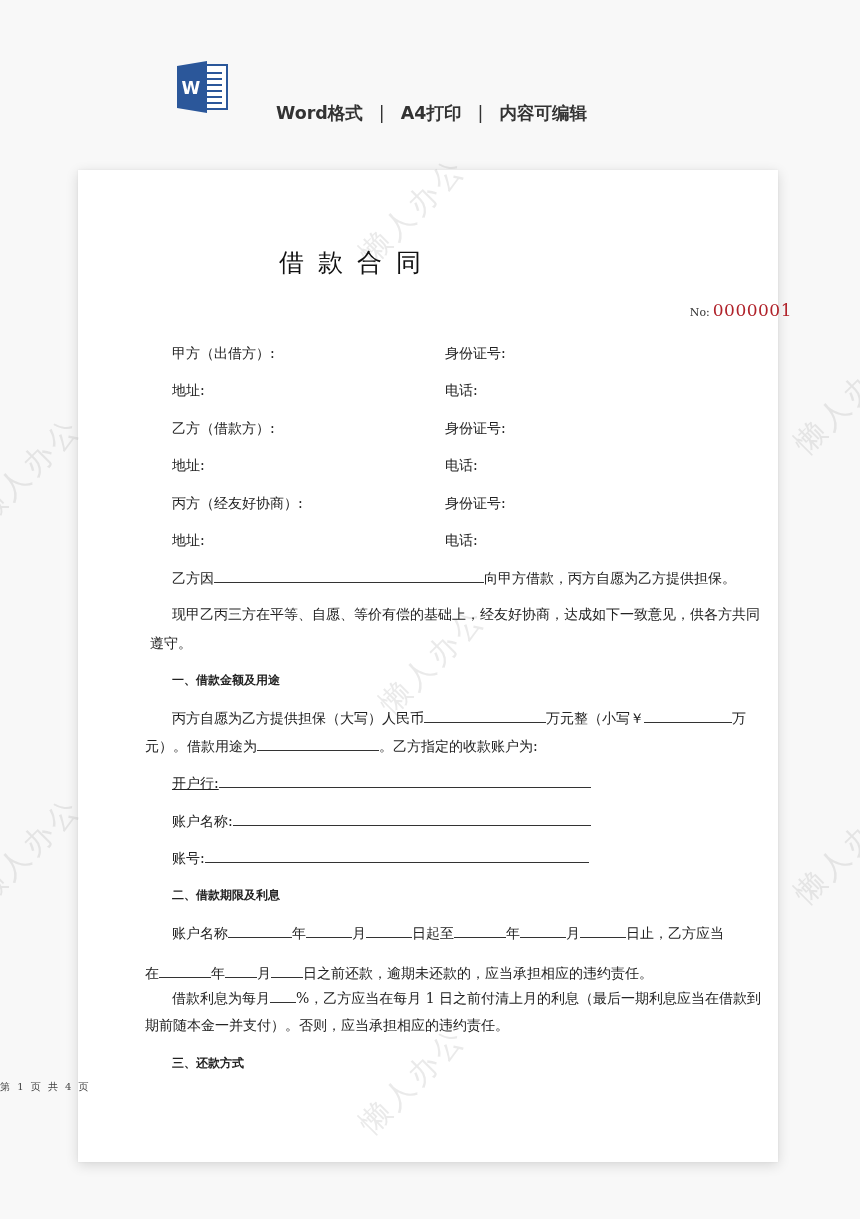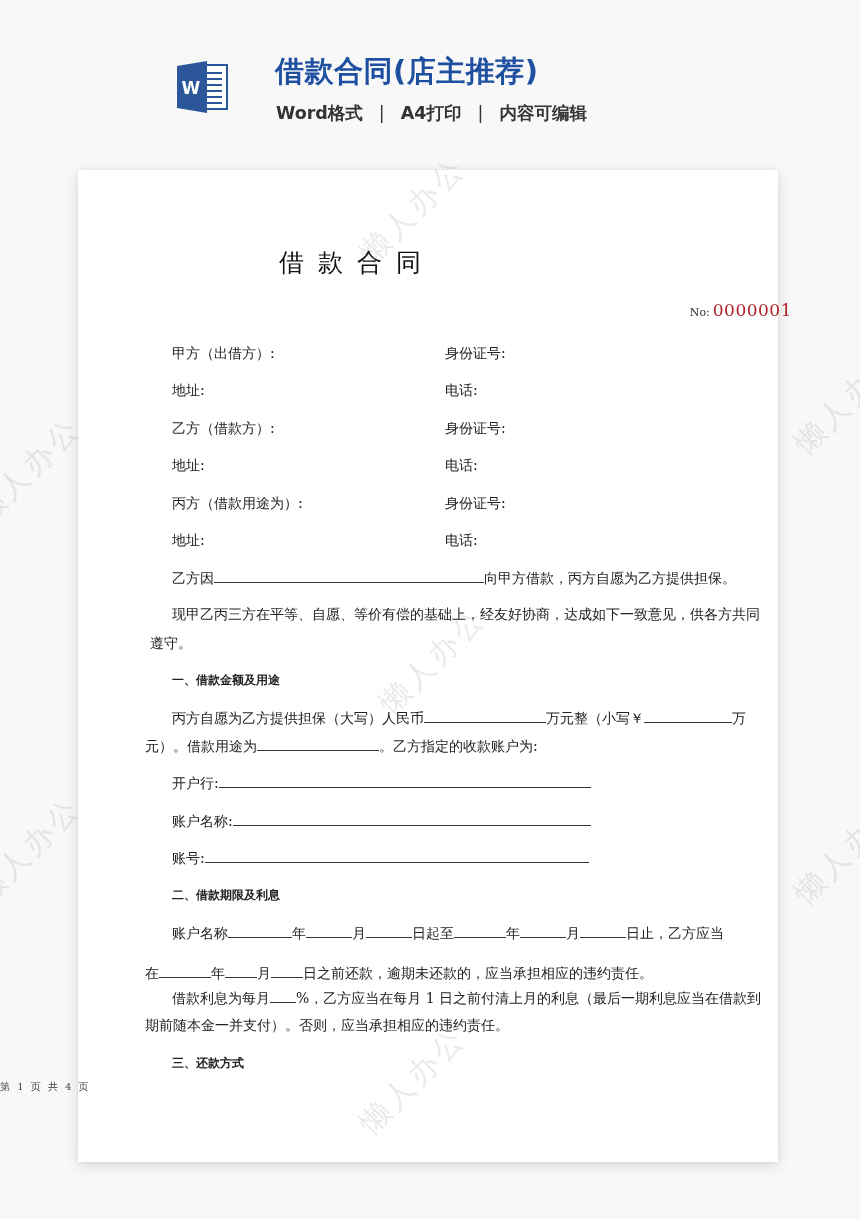--- a/index.html
+++ b/index.html
@@ -69,21 +69,20 @@
       <line x1="30" y1="14" x2="47" y2="14"></line>
       <line x1="30" y1="20" x2="47" y2="20"></line>
       <line x1="30" y1="26" x2="47" y2="26"></line>
       <line x1="30" y1="32" x2="47" y2="32"></line>
       <line x1="30" y1="38" x2="47" y2="38"></line>
       <line x1="30" y1="44" x2="47" y2="44"></line>
     </g>
     <polygon points="2,7 32,2 32,54 2,49" fill="#2b579a"></polygon>
     <text x="16" y="35" font-family="DejaVu Sans, sans-serif" font-weight="bold" font-size="17" fill="#ffffff" text-anchor="middle">W</text>
   </svg>
-  <div class="banner-title">借款合同(店主推荐)</div>
   <div class="banner-sub">
     <span>Word格式</span>
     <span class="sep">|</span>
     <span>A4打印</span>
     <span class="sep">|</span>
     <span>内容可编辑</span>
   </div>
 </div>
 
 <div class="paper"></div>
@@ -103,39 +102,39 @@
 </div>
 
 <div class="t" style="left:172px;top:345px;">甲方（出借方）:</div>
 <div class="t" style="left:445px;top:345px;">身份证号:</div>
 <div class="t" style="left:172px;top:382px;">地址:</div>
 <div class="t" style="left:445px;top:382px;">电话:</div>
 <div class="t" style="left:172px;top:420px;">乙方（借款方）:</div>
 <div class="t" style="left:445px;top:420px;">身份证号:</div>
 <div class="t" style="left:172px;top:457px;">地址:</div>
 <div class="t" style="left:445px;top:457px;">电话:</div>
-<div class="t" style="left:172px;top:495px;">丙方（借款用途为）:</div>
+<div class="t" style="left:172px;top:495px;">丙方（经友好协商）:</div>
 <div class="t" style="left:445px;top:495px;">身份证号:</div>
 <div class="t" style="left:172px;top:532px;">地址:</div>
 <div class="t" style="left:445px;top:532px;">电话:</div>
 
 <div class="t" style="left:172px;top:569px;">
   <span>乙方因</span><span class="uline" style="width:270px;"></span><span>向甲方借款，丙方自愿为乙方提供担保。</span>
 </div>
 <div class="t" style="left:172px;top:606px;text-align:right;">现甲乙丙三方在平等、自愿、等价有偿的基础上，经友好协商，达成如下一致意见，供各方共同</div>
 <div class="t" style="left:150px;top:635px;">遵守。</div>
 
 <div class="t bold" style="left:172px;top:672px;">一、借款金额及用途</div>
 <div class="t" style="left:172px;top:709px;">
   <span>丙方自愿为乙方提供担保（大写）人民币</span><span class="uline" style="width:122px;"></span><span>万元整（小写￥</span><span class="uline" style="width:88px;"></span><span>万</span>
 </div>
 <div class="t" style="left:145px;top:737px;">
   <span>元）。借款用途为</span><span class="uline" style="width:122px;"></span><span>。乙方指定的收款账户为:</span>
 </div>
-<div class="t" style="left:172px;top:774px;">
+<div class="t" style="left:172px;top:774px;text-decoration:underline;">
   <span>开户行:</span><span class="uline" style="width:372px;"></span>
 </div>
 <div class="t" style="left:172px;top:812px;">
   <span>账户名称:</span><span class="uline" style="width:358px;"></span>
 </div>
 <div class="t" style="left:172px;top:849px;">
   <span>账号:</span><span class="uline" style="width:384px;"></span>
 </div>
 
 <div class="t bold" style="left:172px;top:887px;">二、借款期限及利息</div>

